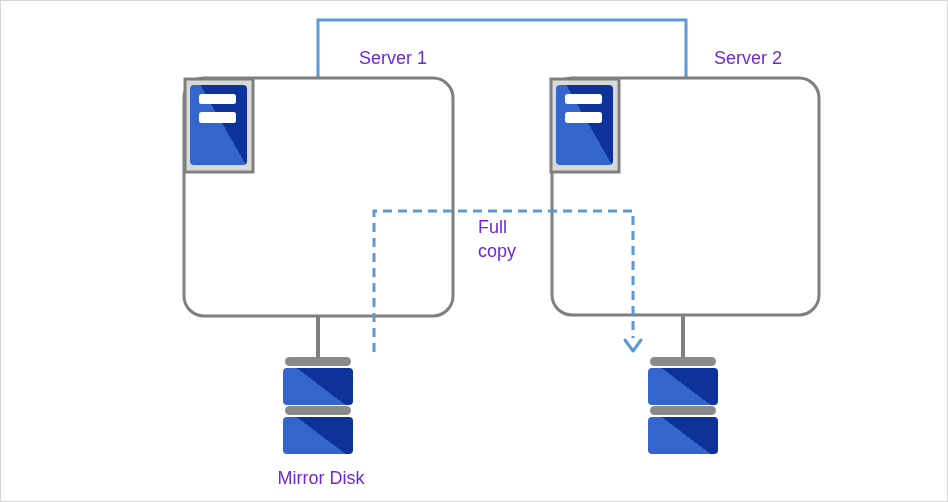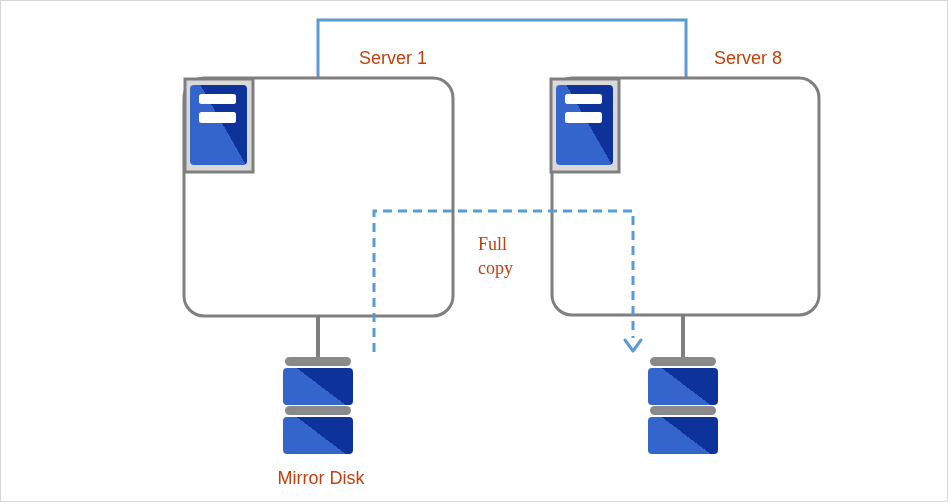--- a/index.html
+++ b/index.html
@@ -17,21 +17,21 @@
     background: #ffffff;
     overflow: hidden;
   }
   .canvas svg {
     position: absolute;
     left: 0;
     top: 0;
   }
   .label {
     position: absolute;
-    color: #c2410c;
+    color: #6d28d9;
     font-size: 18px;
     line-height: 22px;
     white-space: nowrap;
   }
   .label-center { text-align: center; }
   .label-wrap {
     white-space: normal;
     line-height: 24px;
   }
 </style>
@@ -80,18 +80,18 @@
 
     <use href="#diskIconDef" x="282" y="356"></use>
     <use href="#diskIconDef" x="647" y="356"></use>
 
     <path d="M373,351 L373,210 L632,210 L632,337" fill="none" stroke="#5B9BD5" stroke-width="3" stroke-dasharray="9 6"></path>
     <path d="M624,339 L632,350 L640,339" fill="none" stroke="#5B9BD5" stroke-width="3" stroke-linecap="round" stroke-linejoin="round"></path>
   </svg>
 
   <div class="label label-center" style="left:330px; top:46px; width:124px;">Server 1</div>
 
-  <div class="label label-center" style="left:685px; top:46px; width:124px;">Server 8</div>
+  <div class="label label-center" style="left:685px; top:46px; width:124px;">Server 2</div>
 
-  <div class="label label-wrap" style="left:477px; top:231px; width:56px;font-family:Liberation Serif, serif;">Full copy</div>
+  <div class="label label-wrap" style="left:477px; top:214px; width:56px;">Full copy</div>
 
   <div class="label label-center" style="left:250px; top:456px; width:140px;margin-top:10px;">Mirror Disk</div>
 </div>
 
 </body></html>

